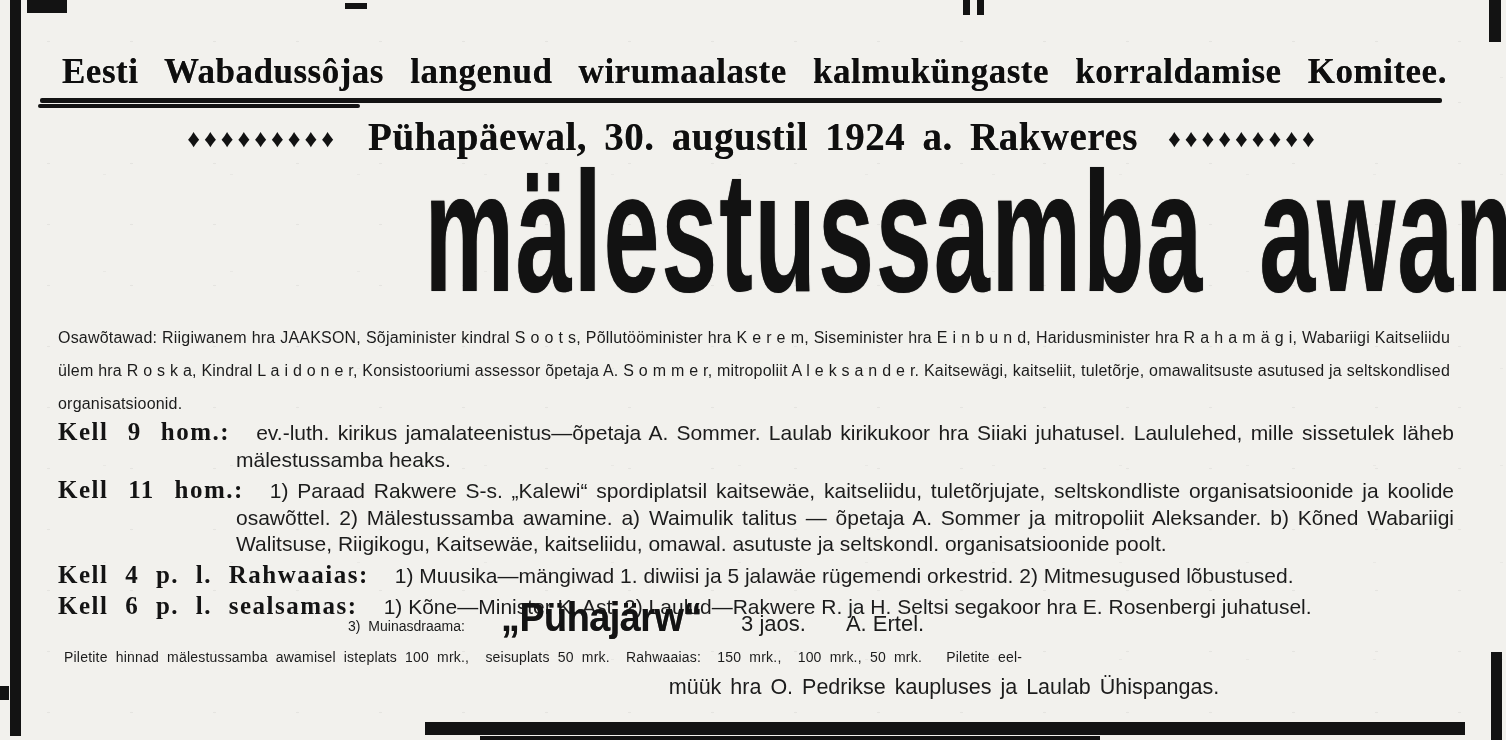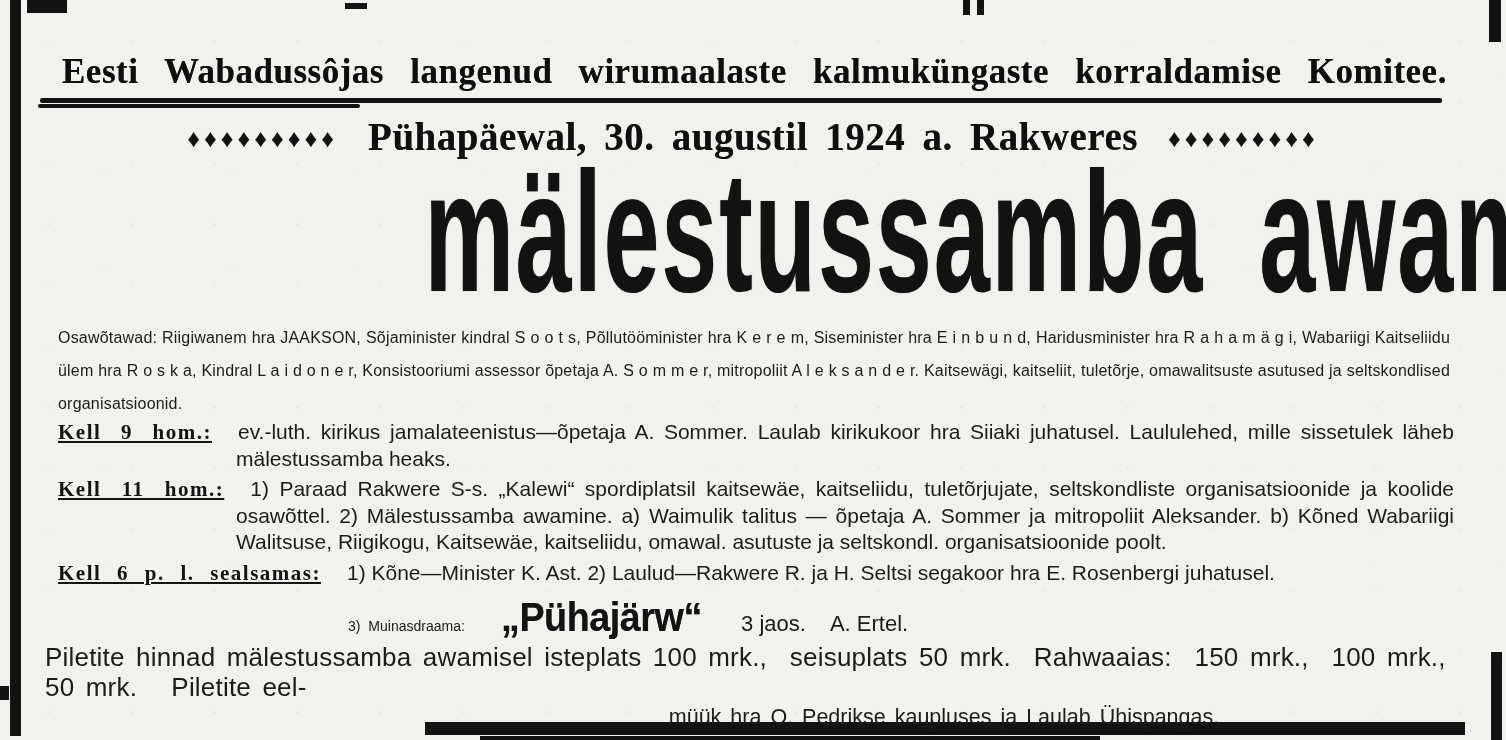--- a/index.html
+++ b/index.html
@@ -68,42 +68,42 @@
   }
 
   .schedule{position:absolute;left:58px;top:419px;width:1396px;}
   .sched-entry{
     padding-left:178px;text-indent:-178px;
     font-size:21px;line-height:26.5px;text-align:justify;
     color:#1c1c1c;margin-bottom:4px;
   }
   .klabel{
     font-family:"Liberation Serif", serif;font-weight:700;
-    font-size:21px;letter-spacing:1.5px;word-spacing:9px;
-    color:#141414;margin-right:26px;text-decoration:underline;
+    font-size:25px;letter-spacing:1.5px;word-spacing:9px;
+    color:#141414;margin-right:26px;
   }
 
   .drama{
     position:absolute;left:348px;top:594px;
     display:flex;align-items:baseline;
   }
   .drama-prefix{font-size:14px;color:#1b1b1b;margin-right:36px;word-spacing:4px;}
   .drama-title{
     font-weight:700;font-size:41px;color:#131313;
     letter-spacing:-0.5px;
     display:inline-block;transform:scaleX(0.92);transform-origin:left bottom;
     text-shadow:0 0 0.6px rgba(10,10,10,.65);
   }
   .drama-parts{font-size:22px;color:#1b1b1b;margin-left:22px;}
-  .drama-author{font-size:22px;color:#1b1b1b;margin-left:24px;}
+  .drama-author{font-size:22px;color:#1b1b1b;margin-left:40px;}
 
   .prices{position:absolute;left:45px;top:642px;width:1416px;color:#1c1c1c;}
   .prices-l1{
-    font-size:26px;line-height:30px;white-space:pre-wrap;
-    word-spacing:4px;letter-spacing:0.2px;
+    font-size:14px;line-height:30px;white-space:pre-wrap;
+    word-spacing:4px;letter-spacing:0.2px;margin-left:19px;
   }
   .prices-l2{
     font-size:21.5px;line-height:30px;
     text-align:center;padding-left:382px;word-spacing:3px;
   }
 </style>
 </head>
 <body>
 
 <div class="poster">
@@ -136,20 +136,23 @@
   <div class="participants">Osawõtawad: Riigiwanem hra JAAKSON, Sõjaminister kindral S o o t s, Põllutööminister hra K e r e m, Siseminister hra E i n b u n d, Haridusminister hra R a h a m ä g i, Wabariigi Kaitseliidu ülem hra R o s k a, Kindral L a i d o n e r, Konsistooriumi assessor õpetaja A. S o m m e r, mitropoliit A l e k s a n d e r. Kaitsewägi, kaitseliit, tuletõrje, omawalitsuste asutused ja seltskondlised organisatsioonid.</div>
 
   <div class="schedule">
     <div class="sched-entry">
       <span class="klabel">Kell 9 hom.:</span><span>ev.-luth. kirikus jamalateenistus—õpetaja A. Sommer. Laulab kirikukoor hra Siiaki juhatusel. Laululehed, mille sissetulek läheb mälestussamba heaks.</span>
     </div>
     <div class="sched-entry">
       <span class="klabel">Kell 11 hom.:</span><span>1) Paraad Rakwere S-s. „Kalewi“ spordiplatsil kaitsewäe, kaitseliidu, tuletõrjujate, seltskondliste organisatsioonide ja koolide osawõttel. 2) Mälestussamba awamine. a) Waimulik talitus — õpetaja A. Sommer ja mitropoliit Aleksander. b) Kõned Wabariigi Walitsuse, Riigikogu, Kaitsewäe, kaitseliidu, omawal. asutuste ja seltskondl. organisatsioonide poolt.</span>
     </div>
     <div class="sched-entry">
+      <span class="klabel">Kell 4 p. l. Rahwaaias:</span><span>1) Muusika—mängiwad 1. diwiisi ja 5 jalawäe rügemendi orkestrid. 2) Mitmesugused lõbustused.</span>
+    </div>
+    <div class="sched-entry">
       <span class="klabel">Kell 6 p. l. sealsamas:</span><span>1) Kõne—Minister K. Ast. 2) Laulud—Rakwere R. ja H. Seltsi segakoor hra E. Rosenbergi juhatusel.</span>
     </div>
   </div>
 
   <div class="drama">
     <span class="drama-prefix">3) Muinasdraama:</span>
     <span class="drama-title">„Pühajärw“</span>
     <span class="drama-parts">3 jaos.</span>
     <span class="drama-author">A. Ertel.</span>
   </div>

